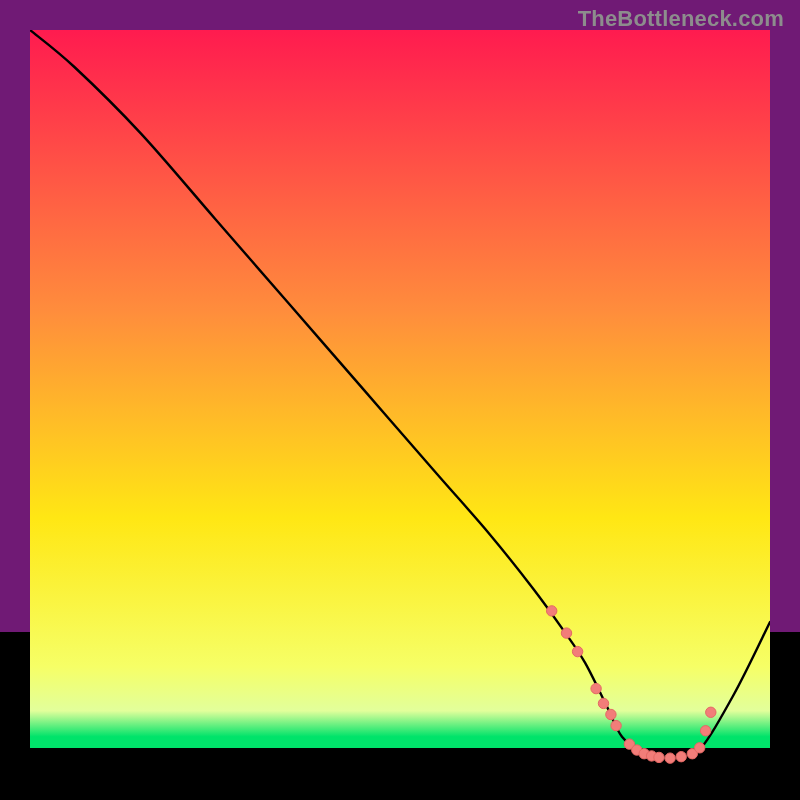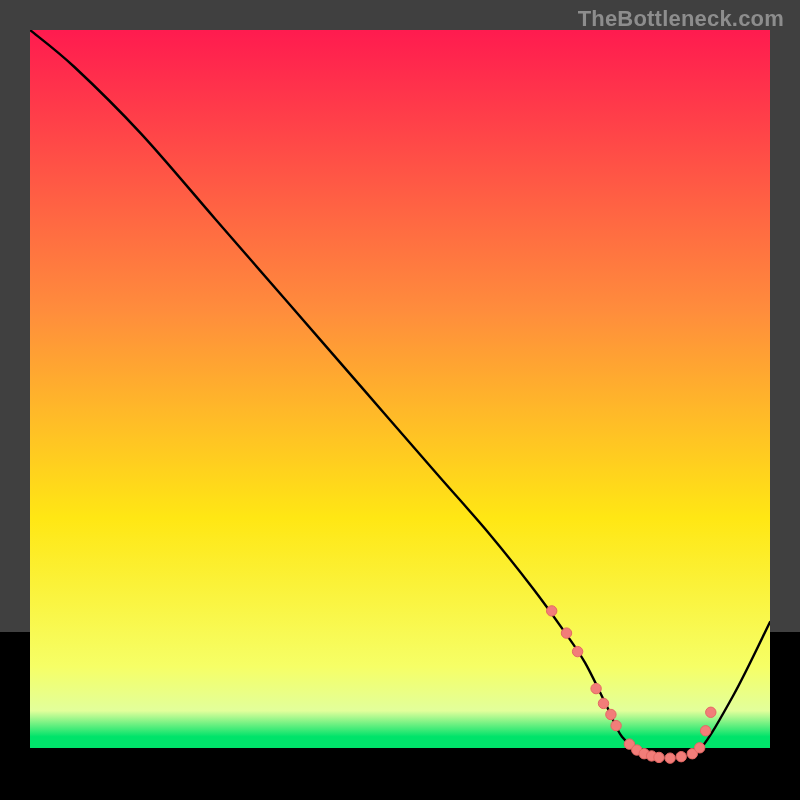--- a/index.html
+++ b/index.html
@@ -8,21 +8,21 @@
     width: 800px;
     height: 800px;
     background: #000;
     overflow: hidden;
     font-family: "Helvetica Neue", Arial, sans-serif;
   }
   .stage {
     position: relative;
     width: 800px;
     height: 632px;
-    background: #404040;
+    background: #701a75;
   }
   .watermark {
     position: absolute;
     top: 6px;
     right: 16px;
     color: #8d8d8d;
     font-size: 22px;
     font-weight: 600;
     letter-spacing: 0.2px;
     z-index: 5;

